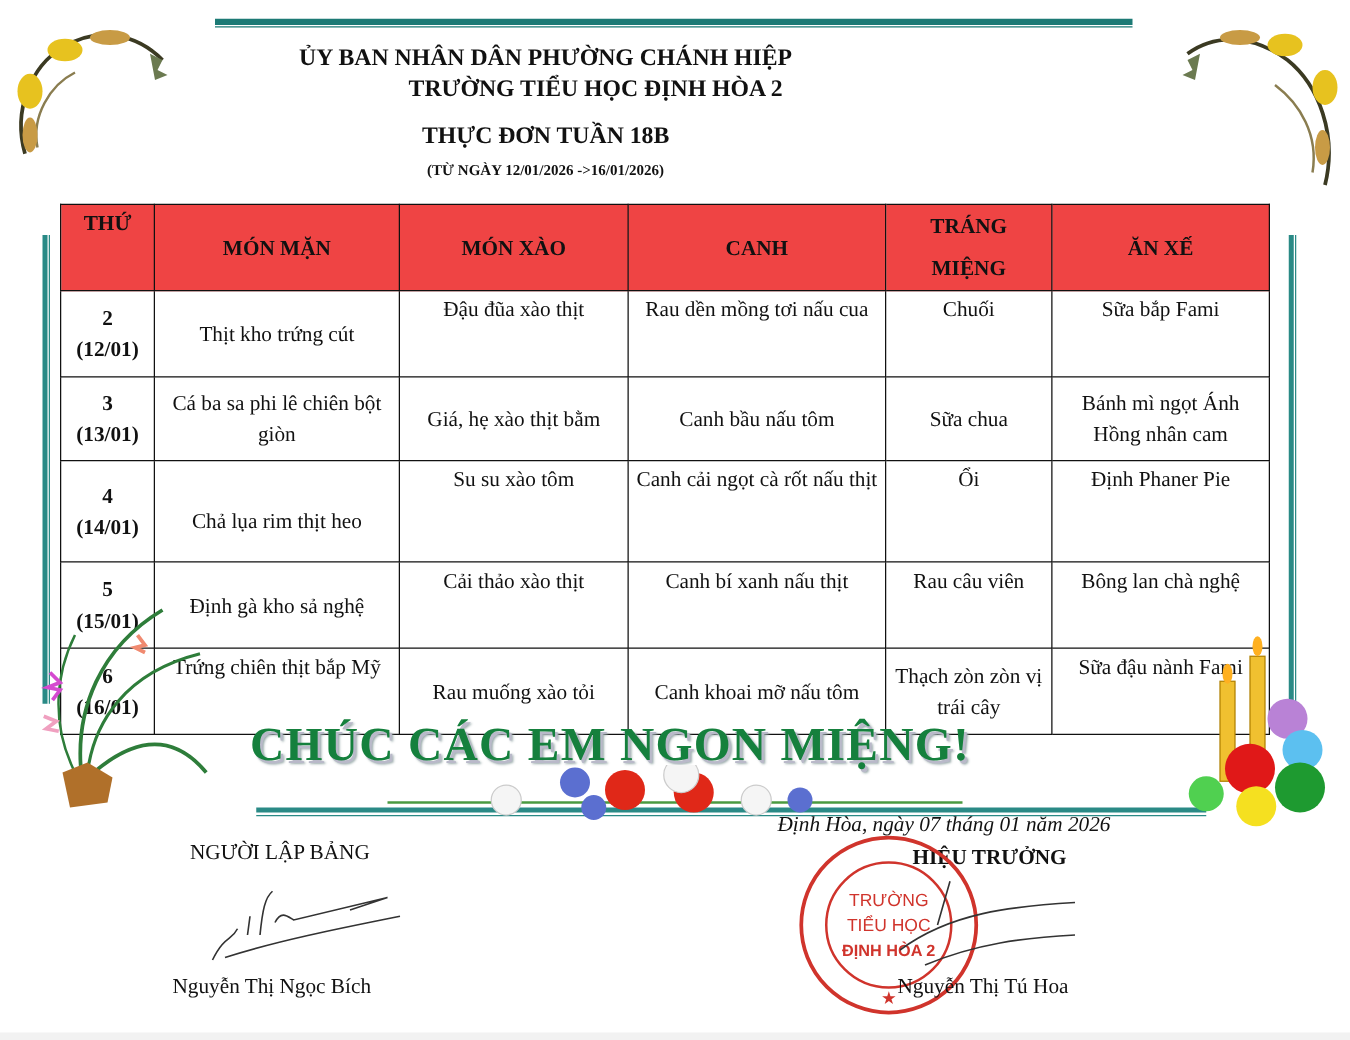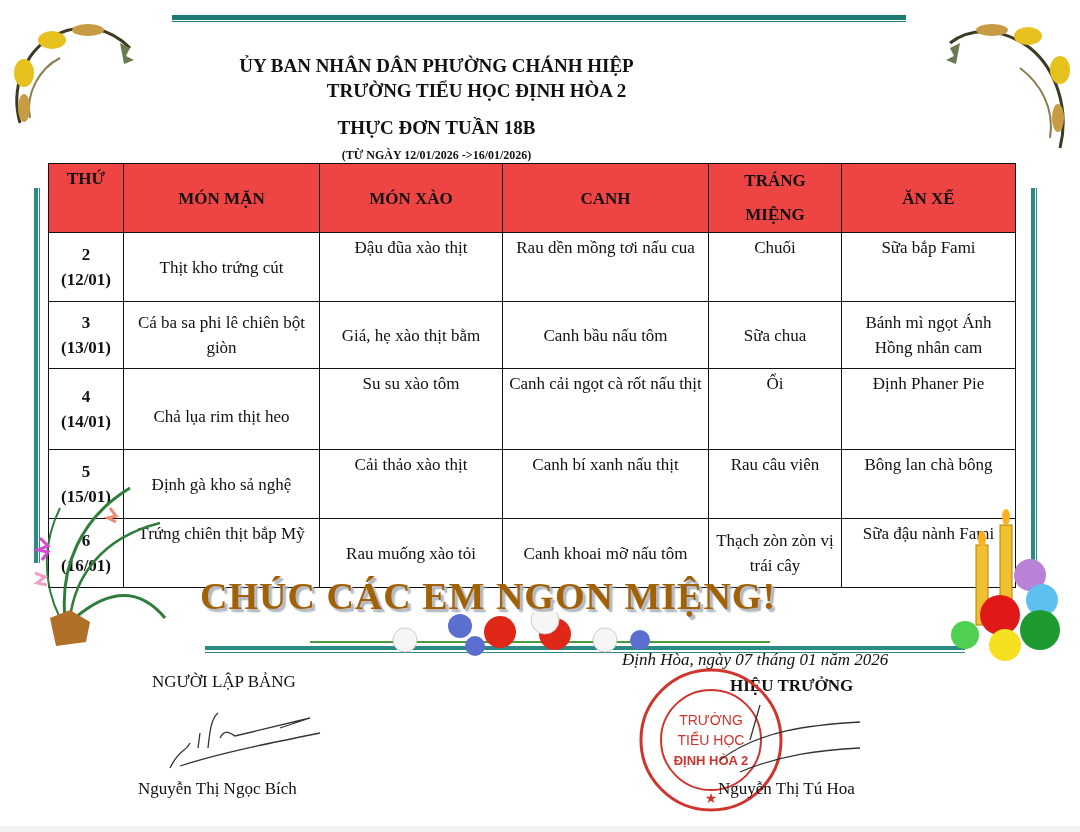--- a/index.html
+++ b/index.html
@@ -13,21 +13,21 @@
   
   .hline-top { left: 172px; top: 15px; width: 734px; height: 5px; background: #1c7a75; }
   .hline-top::after { content: ""; position: absolute; left: 0; top: 6px; width: 100%; height: 1px; background: #1c7a75; }
   .vline-left { left: 34px; top: 188px; width: 4px; height: 375px; background: #2a8a86; }
   .vline-left::after { content: ""; position: absolute; left: 5px; top: 0; width: 1px; height: 100%; background: #2a8a86; }
   .vline-right { left: 1031px; top: 188px; width: 4px; height: 375px; background: #2a8a86; }
   .vline-right::after { content: ""; position: absolute; left: 5px; top: 0; width: 1px; height: 100%; background: #2a8a86; }
   .hline-bottom { left: 205px; top: 646px; width: 760px; height: 4px; background: #2a8a86; }
   .hline-bottom::after { content: ""; position: absolute; left: 0; top: 6px; width: 100%; height: 1px; background: #2a8a86; }
 
-  .header { left: 0; width: 873px; text-align: center; font-weight: bold; margin-top: 19px; }
+  .header { left: 0; width: 873px; text-align: center; font-weight: bold; }
   .h1 { top: 36px; font-size: 19px; line-height: 22px; }
   .h2 { top: 61px; font-size: 19px; line-height: 22px; padding-left: 40px; }
   .h3 { top: 98px; font-size: 19px; line-height: 22px; }
   .h4 { top: 125px; font-size: 12px; line-height: 22px; }
 
   table.menu {
     position: absolute; left: 48px; top: 163px;
     border-collapse: collapse; font-size: 17px;
     table-layout: fixed;
   }
@@ -35,21 +35,21 @@
     border: 1.5px solid #111; text-align: center; vertical-align: middle;
     padding: 0 6px; line-height: 25px;
   }
   table.menu th { background: #ef4444; font-weight: bold; height: 66px; }
   table.menu td { height: 66px; }
   td.day { font-weight: bold; line-height: 34px; }
   .top { vertical-align: top !important; padding-top: 2px !important; }
 
   .slogan {
     left: 200px; top: 574px; font-family: "Liberation Serif", serif;
-    font-weight: bold; font-size: 38px; color: #a16207; letter-spacing: 1px;
+    font-weight: bold; font-size: 38px; color: #15803d; letter-spacing: 1px;
     text-shadow: 2px 2px 0 #b9b9c9, 3px 3px 2px #9aa;
   }
   .dateline { left: 622px; top: 650px; font-style: italic; font-size: 17px; }
   .sig-title { font-size: 17px; }
   .sig-left-title { left: 152px; top: 672px; }
   .sig-right-title { left: 730px; top: 676px; font-weight: bold; }
   .sig-left-name { left: 138px; top: 779px; font-size: 17px; }
   .sig-right-name { left: 718px; top: 779px; font-size: 17px; }
   .bottom-strip { left: 0; top: 826px; width: 1080px; height: 6px; background: #f2f2f2; }
 </style>
@@ -131,21 +131,21 @@
       <td class="top">Canh cải ngọt cà rốt nấu thịt</td>
       <td class="top" style="padding-top:10px">Ổi</td>
       <td class="top" style="padding-top:10px">Định Phaner Pie</td>
     </tr>
     <tr>
       <td class="day"><span>5</span><br><span>(15/01)</span></td>
       <td>Định gà kho sả nghệ</td>
       <td class="top" style="padding-top:10px">Cải thảo xào thịt</td>
       <td class="top" style="padding-top:10px">Canh bí xanh nấu thịt</td>
       <td class="top" style="padding-top:10px">Rau câu viên</td>
-      <td class="top" style="padding-top:10px">Bông lan chà bông</td>
+      <td class="top" style="padding-top:10px">Bông lan chà nghệ</td>
     </tr>
     <tr>
       <td class="day"><span>6</span><br><span>(16/01)</span></td>
       <td class="top" style="padding-top:6px">Trứng chiên thịt bắp Mỹ</td>
       <td>Rau muống xào tỏi</td>
       <td>Canh khoai mỡ nấu tôm</td>
       <td>Thạch zòn zòn vị trái cây</td>
       <td class="top">Sữa đậu nành Fami</td>
     </tr>
   </tbody>

